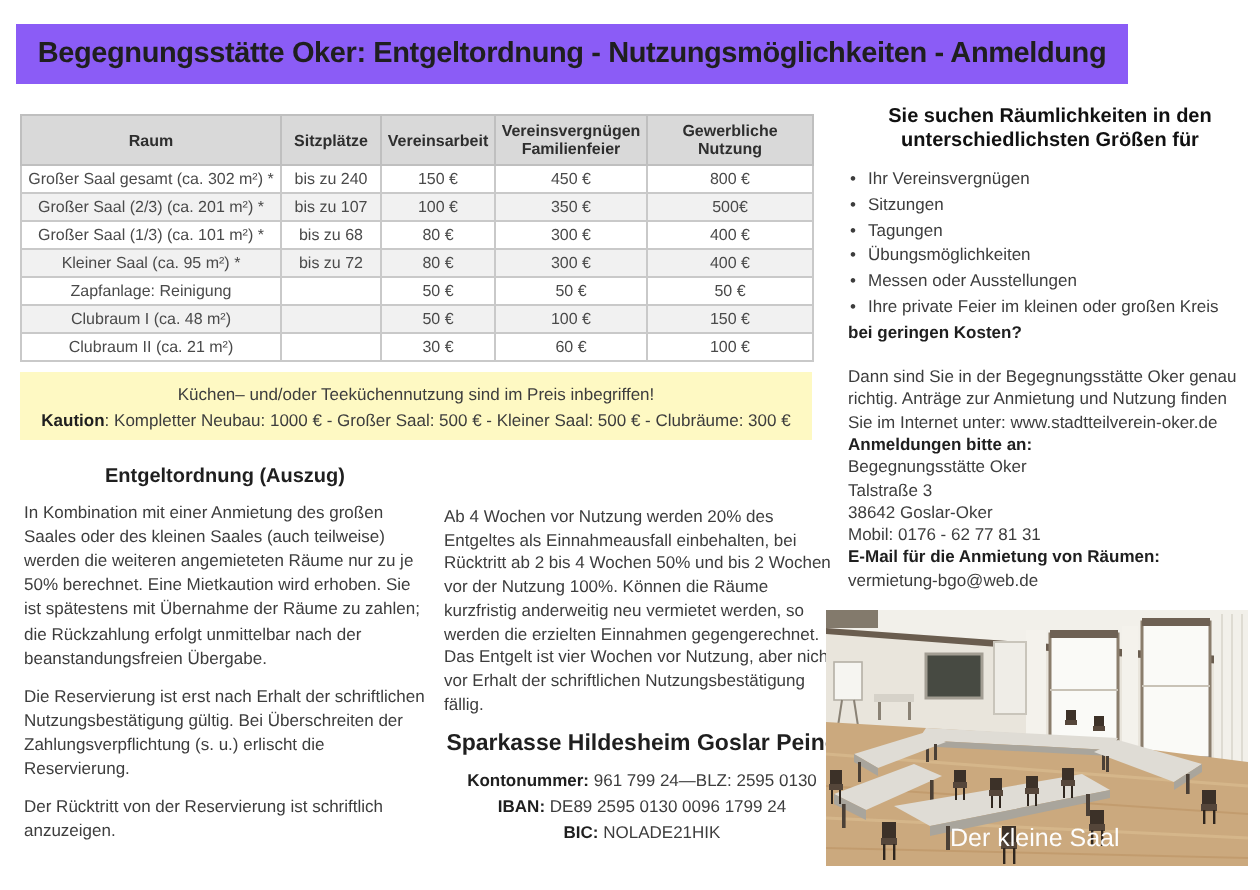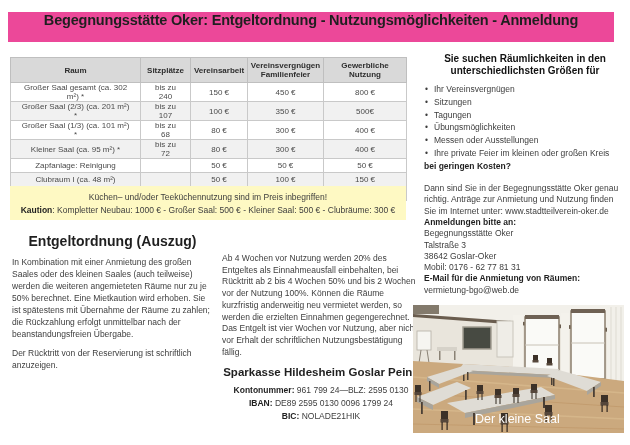--- a/index.html
+++ b/index.html
@@ -2,51 +2,51 @@
 <html><head>
 <meta charset="utf-8">
 <style>
   html,body { margin:0; padding:0; background:#ffffff; }
   .page {
     position:relative; width:630px; height:445px; background:#ffffff;
     font-family:"Liberation Sans", sans-serif; color:#3d3d3d; overflow:hidden;
   }
   
   .banner {
-    position:absolute; left:8px; top:12px; width:606px; height:30px;
-    background:#ec4899; display:flex; align-items:flex-start; justify-content:center;
+    position:absolute; left:8px; top:12px; width:556px; height:30px;
+    background:#8b5cf6; display:flex; align-items:center; justify-content:center;
   }
   .banner-text { font-weight:bold; font-size:14.5px; letter-spacing:-0.2px; color:#1f1f1f; white-space:nowrap; }
 
   
   table.price {
     position:absolute; left:10px; top:57px; width:396px;
     border-collapse:collapse; font-size:8px; color:#4a4a4a;
     border:1px solid #1d4ed8; table-layout:fixed;
   }
   table.price th {
     background:#D9D9D9; color:#2e2e2e; font-weight:bold; line-height:1.15;
     border:1px solid #BFBFBF; padding:3px 1px; text-align:center;
   }
   table.price td {
-    border:1px solid #C9C9C9; text-align:center; padding:0 10px; height:13px;
+    border:1px solid #C9C9C9; text-align:center; padding:0 0; height:13px;
   }
   table.price tbody tr:nth-child(even) { background:#F1F1F1; }
 
   
   .notes {
     position:absolute; left:10px; top:186px; width:396px; height:34px;
     background:#fef9c3; display:flex; flex-direction:column; align-items:center;
     justify-content:center; gap:3px; font-size:8.5px; color:#3d3d3d; text-align:center;
   }
   .notes b { color:#1f1f1f; }
 
   
   .col-left { position:absolute; left:12px; top:232px; width:201px; font-size:8.5px; line-height:1.42; }
-  .col-left .col-heading { text-align:center; font-weight:bold; font-size:14px; color:#1f1f1f; margin:0 0 4px 0; }
+  .col-left .col-heading { text-align:center; font-weight:bold; font-size:10px; color:#1f1f1f; margin:0 0 4px 0; }
   .col-left p { margin:0 0 7px 0; }
 
   .col-mid { position:absolute; left:222px; top:253px; width:198px; font-size:8.5px; line-height:1.38; }
   .col-mid p { margin:0; }
   .bank { text-align:center; margin-top:7px; }
   .bank-name { font-weight:bold; font-size:11.5px; color:#1f1f1f; margin-bottom:3px; }
   .bank-line { line-height:1.5; }
   .bank-line b { color:#1f1f1f; }
 
   .col-right { position:absolute; left:424px; top:53px; width:202px; font-size:8.5px; line-height:1.33; }
@@ -142,20 +142,21 @@
   </table>
 
   <div class="notes">
     <div>Küchen– und/oder Teeküchennutzung sind im Preis inbegriffen!</div>
     <div><b>Kaution</b><span>: Kompletter Neubau: 1000 € - Großer Saal: 500 € - Kleiner Saal: 500 € - Clubräume: 300 €</span></div>
   </div>
 
   <div class="col-left">
     <div class="col-heading">Entgeltordnung (Auszug)</div>
     <p>In Kombination mit einer Anmietung des großen Saales oder des kleinen Saales (auch teilweise) werden die weiteren angemieteten Räume nur zu je 50% berechnet. Eine Mietkaution wird erhoben. Sie ist spätestens mit Übernahme der Räume zu zahlen; die Rückzahlung erfolgt unmittelbar nach der beanstandungsfreien Übergabe.</p>
+    <p>Die Reservierung ist erst nach Erhalt der schriftlichen Nutzungsbestätigung gültig. Bei Überschreiten der Zahlungsverpflichtung (s. u.) erlischt die Reservierung.</p>
     <p>Der Rücktritt von der Reservierung ist schriftlich anzuzeigen.</p>
   </div>
 
   <div class="col-mid">
     <p>Ab 4 Wochen vor Nutzung werden 20% des Entgeltes als Einnahmeausfall einbehalten, bei Rücktritt ab 2 bis 4 Wochen 50% und bis 2 Wochen vor der Nutzung 100%. Können die Räume kurzfristig anderweitig neu vermietet werden, so werden die erzielten Einnahmen gegengerechnet. Das Entgelt ist vier Wochen vor Nutzung, aber nicht vor Erhalt der schriftlichen Nutzungsbestätigung fällig.</p>
     <div class="bank">
       <div class="bank-name">Sparkasse Hildesheim Goslar Peine</div>
       <div class="bank-line"><b>Kontonummer:</b><span> 961 799 24—BLZ: 2595 0130</span></div>
       <div class="bank-line"><b>IBAN:</b><span> DE89 2595 0130 0096 1799 24</span></div>
       <div class="bank-line"><b>BIC:</b><span> NOLADE21HIK</span></div>

